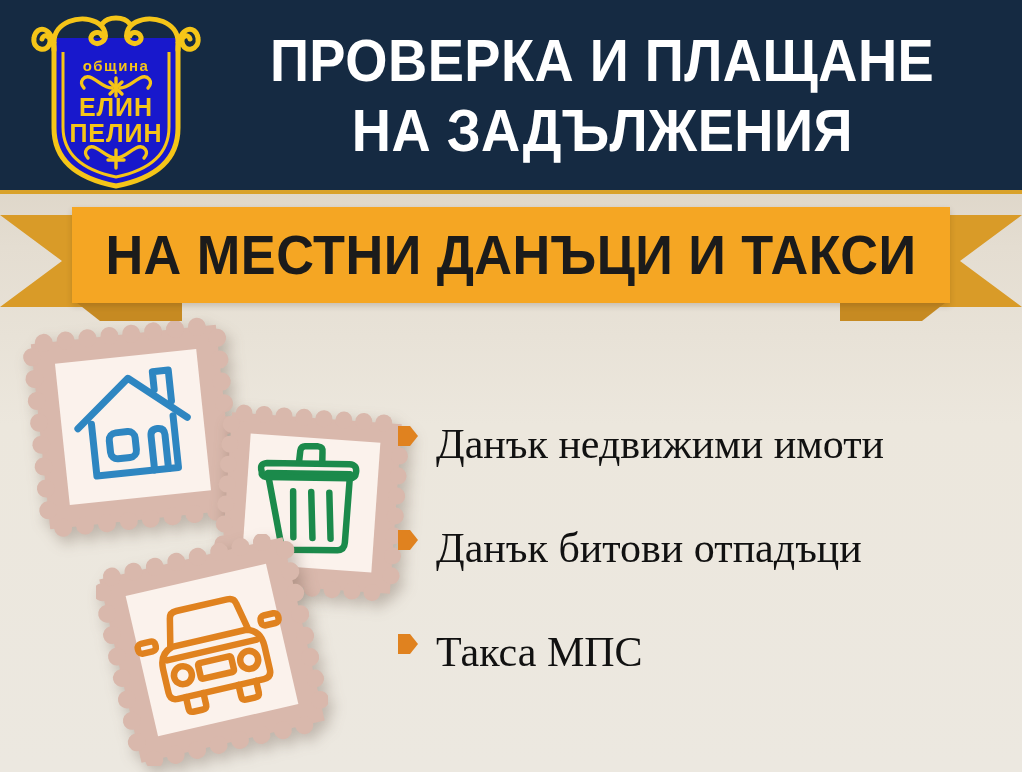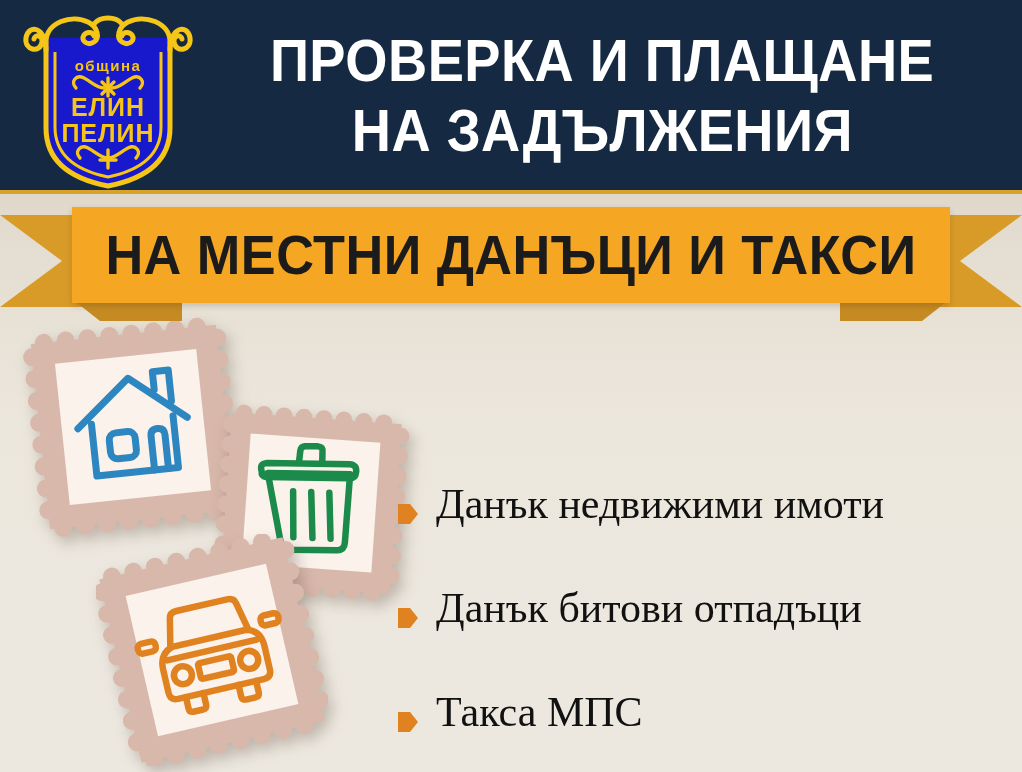--- a/index.html
+++ b/index.html
@@ -33,21 +33,21 @@
     top: 190px;
     width: 1022px;
     height: 4px;
     background: #d9a22b;
     z-index: 6;
   }
 
   
   .logo-wrap {
     position: absolute;
-    left: 20px;
+    left: 28px;
     top: 8px;
     width: 176px;
     height: 182px;
     z-index: 8;
   }
   .logo-wrap svg { display: block; }
 
   
   .title-block {
     position: absolute;
@@ -159,21 +159,21 @@
   
   .bullets {
     position: absolute;
     left: 398px;
     top: 422px;
     width: 614px;
     z-index: 6;
   }
   .bullet-row {
     display: flex;
-    align-items: flex-end;
+    align-items: flex-start;
     height: 104px;
   }
   .bullet-marker {
     flex: 0 0 auto;
     width: 20px;
     height: 24px;
     margin-right: 18px;
     margin-top: 2px;
   }
   .bullet-marker svg { display: block; }

